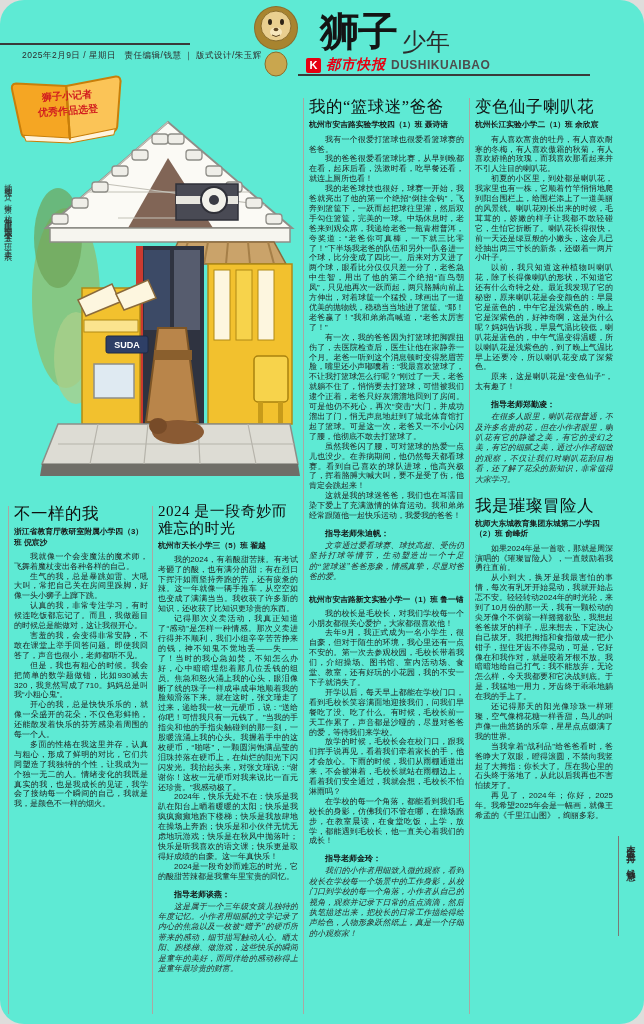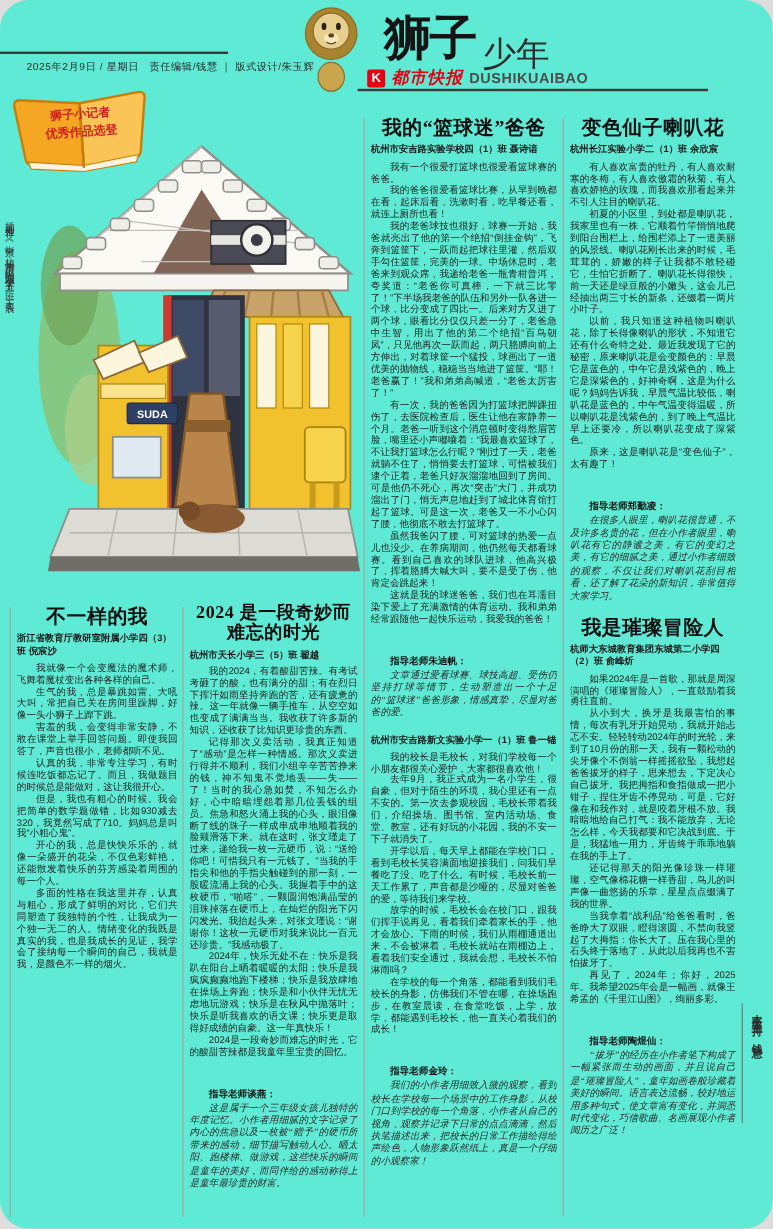--- a/index.html
+++ b/index.html
@@ -3,46 +3,46 @@
 <meta charset="utf-8">
 <style>
   html,body{margin:0;padding:0;background:#dedddb;}
   .page{position:relative;width:644px;height:1024px;background:#5eead4;
         font-family:"Liberation Sans",sans-serif;overflow:hidden;color:#1b1b1b;border-radius:24px;}
   
   .hdr-line{position:absolute;background:#3a3a3a;}
   .date-line{position:absolute;left:22px;top:50px;font-size:8.5px;color:#2b2b2b;letter-spacing:.5px;white-space:nowrap;}
   .masthead-main{position:absolute;left:320px;top:4px;font-size:40px;font-weight:bold;color:#141414;
                  font-family:"Liberation Serif",serif;letter-spacing:-2px;}
-  .masthead-sub{position:absolute;left:402px;top:26px;font-size:28px;color:#2c2c2c;font-family:"Liberation Serif",serif;}
+  .masthead-sub{position:absolute;left:402px;top:26px;font-size:24px;color:#2c2c2c;font-family:"Liberation Serif",serif;}
   .brand-row{position:absolute;left:306px;top:56px;display:flex;align-items:center;gap:5px;}
   .brand-k{width:15px;height:15px;background:#e60012;color:#fff;font-weight:bold;font-size:11px;
            display:flex;align-items:center;justify-content:center;border-radius:2px;}
   .brand-name{font-size:14px;font-weight:bold;color:#e60012;letter-spacing:1px;font-style:italic;}
   .brand-latin{font-size:12px;font-weight:bold;color:#4d4d4d;letter-spacing:.5px;}
   .page-no{position:absolute;right:4px;top:26px;font-size:40px;font-weight:900;color:#111;
            font-family:"Liberation Sans",sans-serif;letter-spacing:-2px;}
   .lion{position:absolute;left:250px;top:2px;}
   
   .badge{position:absolute;left:8px;top:78px;width:120px;height:66px;transform:rotate(-4deg);}
   .badge-text{position:absolute;left:0;top:10px;width:120px;text-align:center;
               font-size:10px;font-weight:bold;color:#d21f1f;line-height:1.5;}
   
   .illu-wrap{position:absolute;left:28px;top:88px;width:272px;height:408px;}
   .illu-caption{position:absolute;left:2px;top:178px;height:310px;writing-mode:vertical-rl;
                 font-size:8px;color:#2e2e2e;letter-spacing:2px;line-height:1.4;}
   
   .v-rule{position:absolute;width:1px;background:#a9a8a3;}
   .col{position:absolute;overflow:hidden;}
   .article{margin-bottom:12px;}
-  .article-title{font-size:16.5px;font-weight:bold;color:#0f0f0f;line-height:1.12;
-                 font-family:"Liberation Serif",serif;margin:0 0 4px 0;letter-spacing:.5px;text-align:center;}
+  .article-title{font-size:16.5px;font-weight:normal;color:#0f0f0f;line-height:1.12;
+                 font-family:"Liberation Serif",serif;margin:0 0 4px 0;letter-spacing:.5px;}
   .byline{font-size:7.8px;font-weight:bold;color:#181818;margin:0 0 4px 0;line-height:1.3;}
   .body p{font-size:8px;line-height:1.24;text-indent:2em;text-align:justify;margin:0;color:#1e1e1e;}
-  .teacher{margin-top:24px;}
+  .teacher{margin-top:7px;}
   .teacher p.lbl{font-size:8px;font-weight:bold;text-indent:2em;margin:0 0 2px 0;color:#111;}
   .teacher p.txt{font-family:"Liberation Serif",serif;font-style:italic;font-size:8px;
                  line-height:1.3;text-indent:2em;text-align:justify;margin:0;color:#2a2a2a;}
   
   .host-rule{position:absolute;left:618px;top:836px;width:1px;height:100px;background:#7b7a76;}
   .host{position:absolute;left:624px;top:838px;writing-mode:vertical-rl;font-size:9px;
         font-weight:bold;color:#2a2a2a;letter-spacing:3px;}
 </style>
 </head>
 <body>
@@ -177,22 +177,22 @@
   <div class="v-rule" style="left:303px;top:98px;height:916px;"></div>
   <div class="v-rule" style="left:469px;top:98px;height:916px;"></div>
 
   <div class="col" style="left:14px;top:505px;width:134px;height:512px;">
     <div class="article">
       <h2 class="article-title">不一样的我</h2>
       <p class="byline">浙江省教育厅教研室附属小学四（3）班 倪宸沙</p>
       <div class="body">
           <p>我就像一个会变魔法的魔术师，飞舞着魔杖变出各种各样的自己。</p>
           <p>生气的我，总是暴跳如雷、大吼大叫，常把自己关在房间里跺脚，好像一头小狮子上蹿下跳。</p>
+          <p>认真的我，非常专注学习，有时候连吃饭都忘记了。而且，我做题目的时候总是能做对，这让我很开心。</p>
           <p>害羞的我，会变得非常安静，不敢在课堂上举手回答问题。即使我回答了，声音也很小，老师都听不见。</p>
-          <p>认真的我，非常专注学习，有时候连吃饭都忘记了。而且，我做题目的时候总是能做对，这让我很开心。</p>
           <p>但是，我也有粗心的时候。我会把简单的数学题做错，比如930减去320，我竟然写成了710。妈妈总是叫我“小粗心鬼”。</p>
           <p>开心的我，总是快快乐乐的，就像一朵盛开的花朵，不仅色彩鲜艳，还能散发着快乐的芬芳感染着周围的每一个人。</p>
           <p>多面的性格在我这里并存，认真与粗心，形成了鲜明的对比，它们共同塑造了我独特的个性，让我成为一个独一无二的人。情绪变化的我既是真实的我，也是我成长的见证，我学会了接纳每一个瞬间的自己，我就是我，是颜色不一样的烟火。</p>
         </div>
     </div>
   </div>
 
   <div class="col" style="left:158px;top:503px;width:140px;height:514px;">
     <div class="article">
       <h2 class="article-title" style="font-size:15px;">2024 是一段奇妙而难忘的时光</h2>
@@ -261,23 +261,19 @@
     <div class="article">
       <h2 class="article-title">我是璀璨冒险人</h2>
       <p class="byline">杭师大东城教育集团东城第二小学四（2）班 俞峰炘</p>
       <div class="body">
           <p>如果2024年是一首歌，那就是周深演唱的《璀璨冒险人》，一直鼓励着我勇往直前。</p>
           <p>从小到大，换牙是我最害怕的事情，每次有乳牙开始晃动，我就开始忐忑不安。轻轻转动2024年的时光轮，来到了10月份的那一天，我有一颗松动的尖牙像个不倒翁一样摇摇欲坠，我想起爸爸拔牙的样子，思来想去，下定决心自己拔牙。我把拇指和食指做成一把小钳子，捏住牙齿不停晃动，可是，它好像在和我作对，就是咬着牙根不放。我暗暗地给自己打气：我不能放弃，无论怎么样，今天我都要和它决战到底。于是，我猛地一用力，牙齿终于乖乖地躺在我的手上了。</p>
           <p>还记得那天的阳光像珍珠一样璀璨，空气像棉花糖一样香甜，鸟儿的叫声像一曲悠扬的乐章，星星点点缀满了我的世界。</p>
           <p>当我拿着“战利品”给爸爸看时，爸爸睁大了双眼，瞪得滚圆，不禁向我竖起了大拇指：你长大了。压在我心里的石头终于落地了，从此以后我再也不害怕拔牙了。</p>
           <p>再见了，2024年；你好，2025年。我希望2025年会是一幅画，就像王希孟的《千里江山图》，绚丽多彩。</p>
         </div>
-      <div class="teacher">
-        <p class="lbl">指导老师陶煜仙：</p>
-        <p class="txt">“拔牙”的经历在小作者笔下构成了一幅紧张而生动的画面，并且说自己是“璀璨冒险人”，童年如画卷般珍藏着美好的瞬间。语言表达流畅，较好地运用多种句式，使文章富有变化，并洞悉时代变化，巧借歌曲、名画展现小作者阅历之广泛！</p>
-      </div>
     </div>
   </div>
 
   <div class="host-rule"></div>
   <div class="host">本版主持　钱慧</div>
 
 </div>
 
 </body></html>

